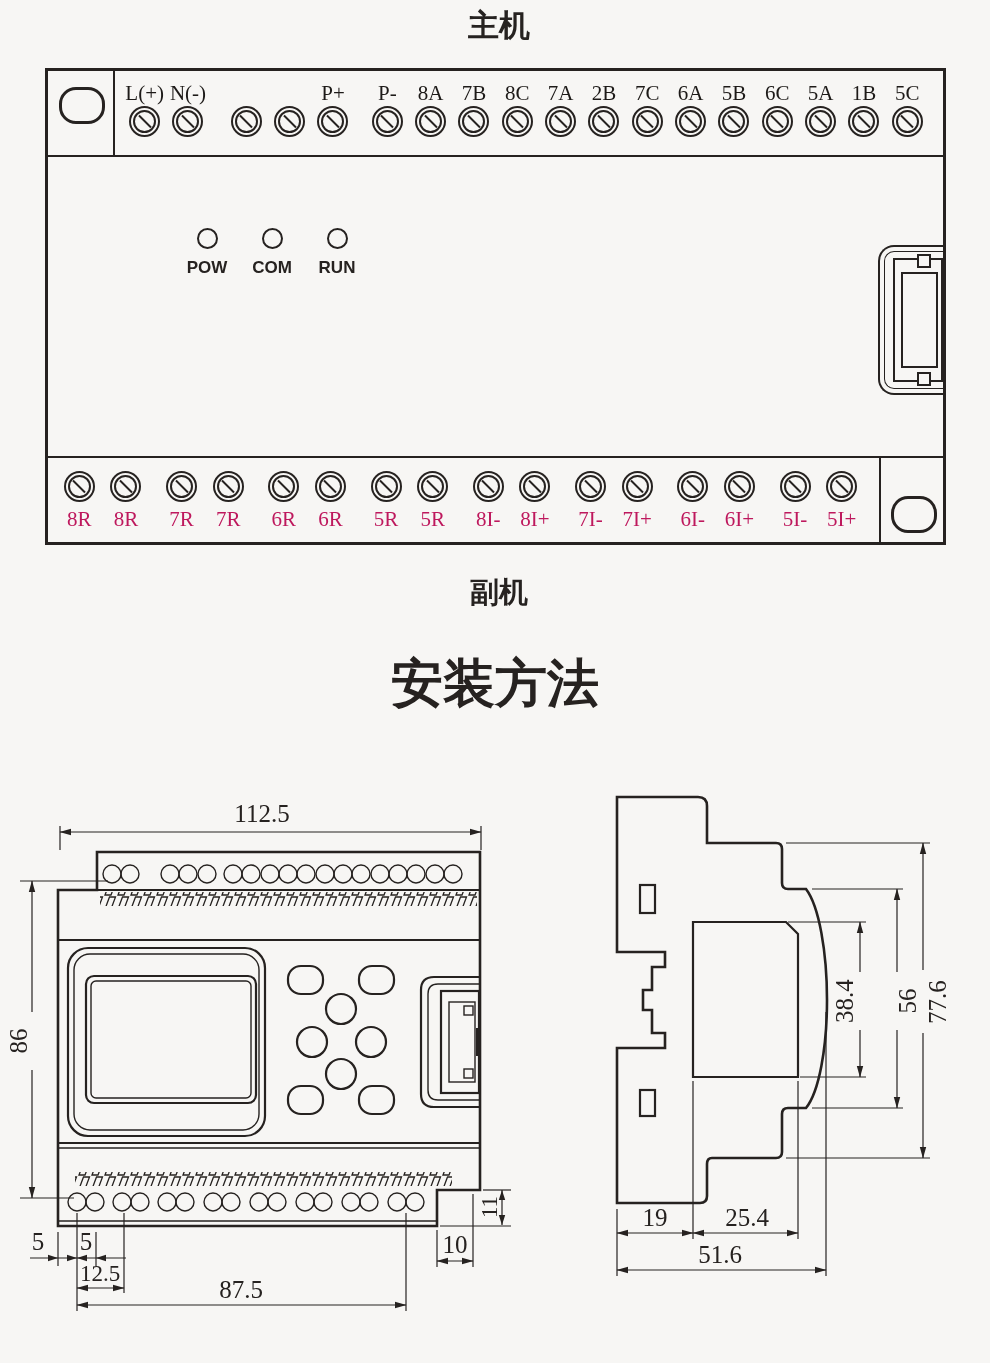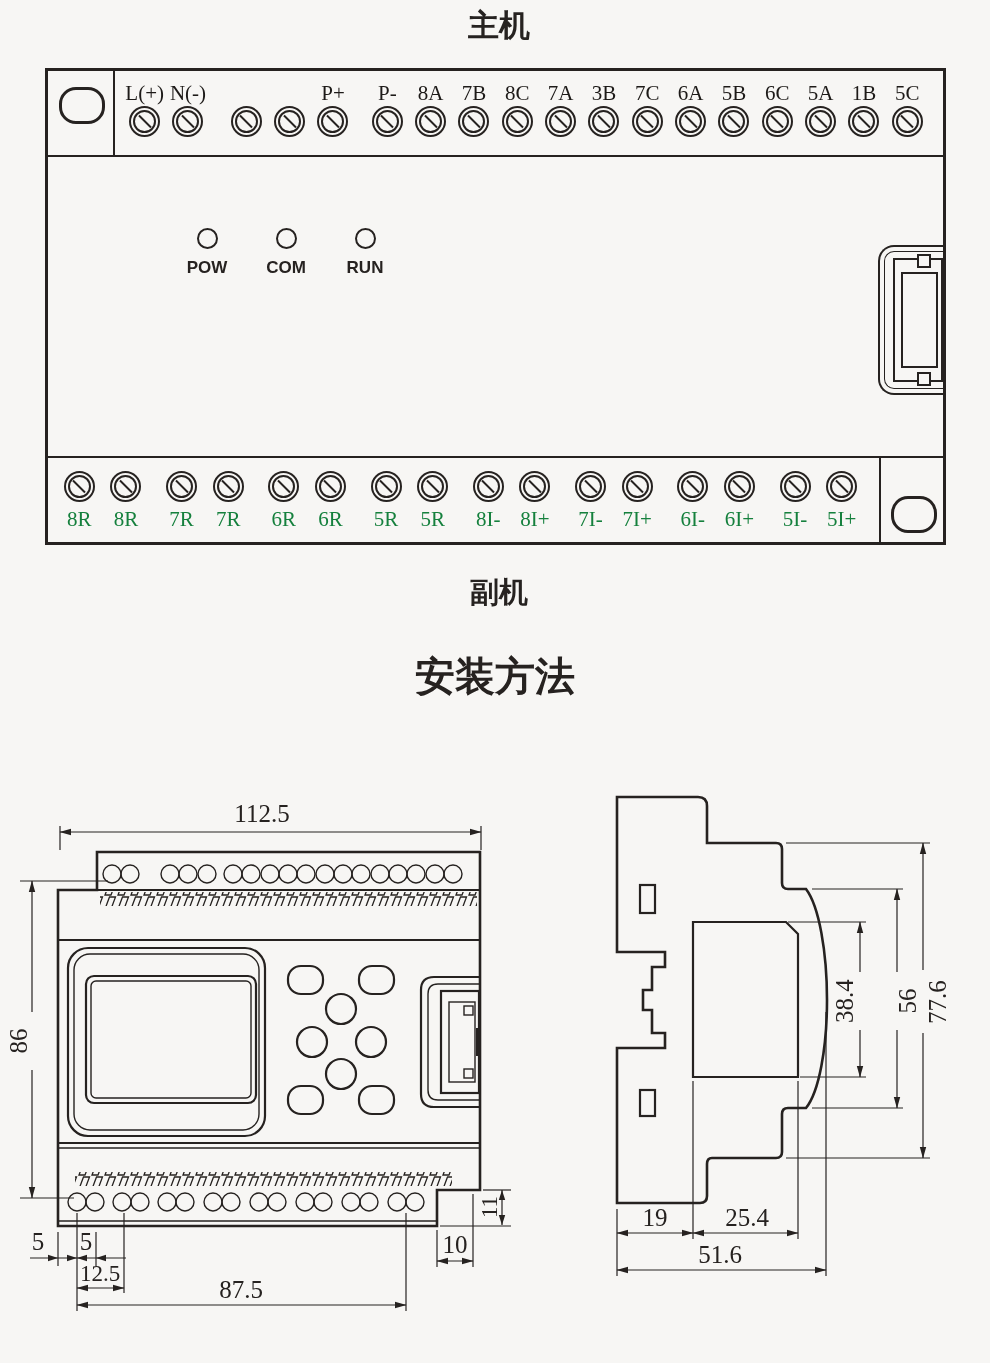--- a/index.html
+++ b/index.html
@@ -23,29 +23,29 @@
   .corner-cell.br .oval{left:10px;top:38px;}
   .t-row{flex:1;display:flex;align-items:flex-start;padding:10px 14px 0 8px;box-sizing:border-box;}
   .t-cell{flex:1;display:flex;flex-direction:column;align-items:center;min-width:0;}
   .t-cell.gap1{margin-left:15px;}
   .t-cell.gap2{margin-left:11px;}
   .t-cell.pair{margin-left:9px;}
   .t-label{display:block;height:25px;line-height:24px;font-size:21px;white-space:nowrap;
            font-family:"Liberation Serif",serif;color:#1d1a18;}
   .b-row{padding-top:13px;}
   .b-label{height:26px;line-height:28px;font-size:21px;white-space:nowrap;
-           font-family:"Liberation Serif",serif;color:#15803d;}
+           font-family:"Liberation Serif",serif;color:#be185d;}
   .screw{width:31px;height:31px;border:2px solid #262220;border-radius:50%;
          position:relative;box-sizing:border-box;flex:none;}
   .screw::before{content:"";position:absolute;inset:2px;border:2px solid #262220;border-radius:50%;}
   .screw::after{content:"";position:absolute;left:50%;top:5px;bottom:5px;width:2px;
         margin-left:-1px;background:#262220;transform:rotate(-45deg);}
   .b-row .screw{margin-bottom:3px;}
 
-  .leds{position:absolute;left:136px;top:157px;display:flex;gap:33px;}
+  .leds{position:absolute;left:136px;top:157px;display:flex;gap:19px;}
   .led-group{width:46px;display:flex;flex-direction:column;align-items:center;}
   .led-circle{width:17px;height:17px;border:2px solid #262220;border-radius:50%;
               box-sizing:content-box;margin-bottom:9px;}
   .led-label{font-family:"Liberation Sans",sans-serif;font-weight:700;font-size:17px;
              letter-spacing:0px;color:#262220;}
 
   
   .conn{position:absolute;right:0px;top:174px;width:69px;height:150px;}
   .conn .c-outer{position:absolute;left:4px;top:0;right:0;bottom:0;
       border:2.5px solid #262220;border-right:none;border-radius:16px 0 0 16px;}
@@ -112,21 +112,21 @@
           </div>
         <div class="t-cell">
             <span class="t-label">8C</span>
             <div class="screw"></div>
           </div>
         <div class="t-cell">
             <span class="t-label">7A</span>
             <div class="screw"></div>
           </div>
         <div class="t-cell">
-            <span class="t-label">3B</span>
+            <span class="t-label">2B</span>
             <div class="screw"></div>
           </div>
         <div class="t-cell">
             <span class="t-label">7C</span>
             <div class="screw"></div>
           </div>
         <div class="t-cell">
             <span class="t-label">6A</span>
             <div class="screw"></div>
           </div>
@@ -245,21 +245,21 @@
           </div>
       </div>
       <div class="corner-cell br">
         <div class="oval"></div>
       </div>
     </div>
   </div>
 
   <div class="ctext t-serif" style="top:573px;font-size:29px;">副机</div>
 
-  <div class="ctext t-sans" style="top:649px;font-size:40px;">安装方法</div>
+  <div class="ctext t-sans" style="top:649px;font-size:52px;">安装方法</div>
 
   <svg class="drawings" viewBox="0 0 990 1363">
     <defs>
       <marker id="arr" markerWidth="13" markerHeight="9" refX="11.5" refY="4" orient="auto-start-reverse" markerUnits="userSpaceOnUse">
         <path d="M0.5,0.8 L12,4 L0.5,7.2 Z" fill="#262220"></path>
       </marker>
       <pattern id="zz" width="13" height="14" patternUnits="userSpaceOnUse">
         <path d="M1,13 L5.5,1 L11.5,1 L7,13 Z" fill="none" stroke="#262220" stroke-width="1.3"></path>
       </pattern>
     </defs>

